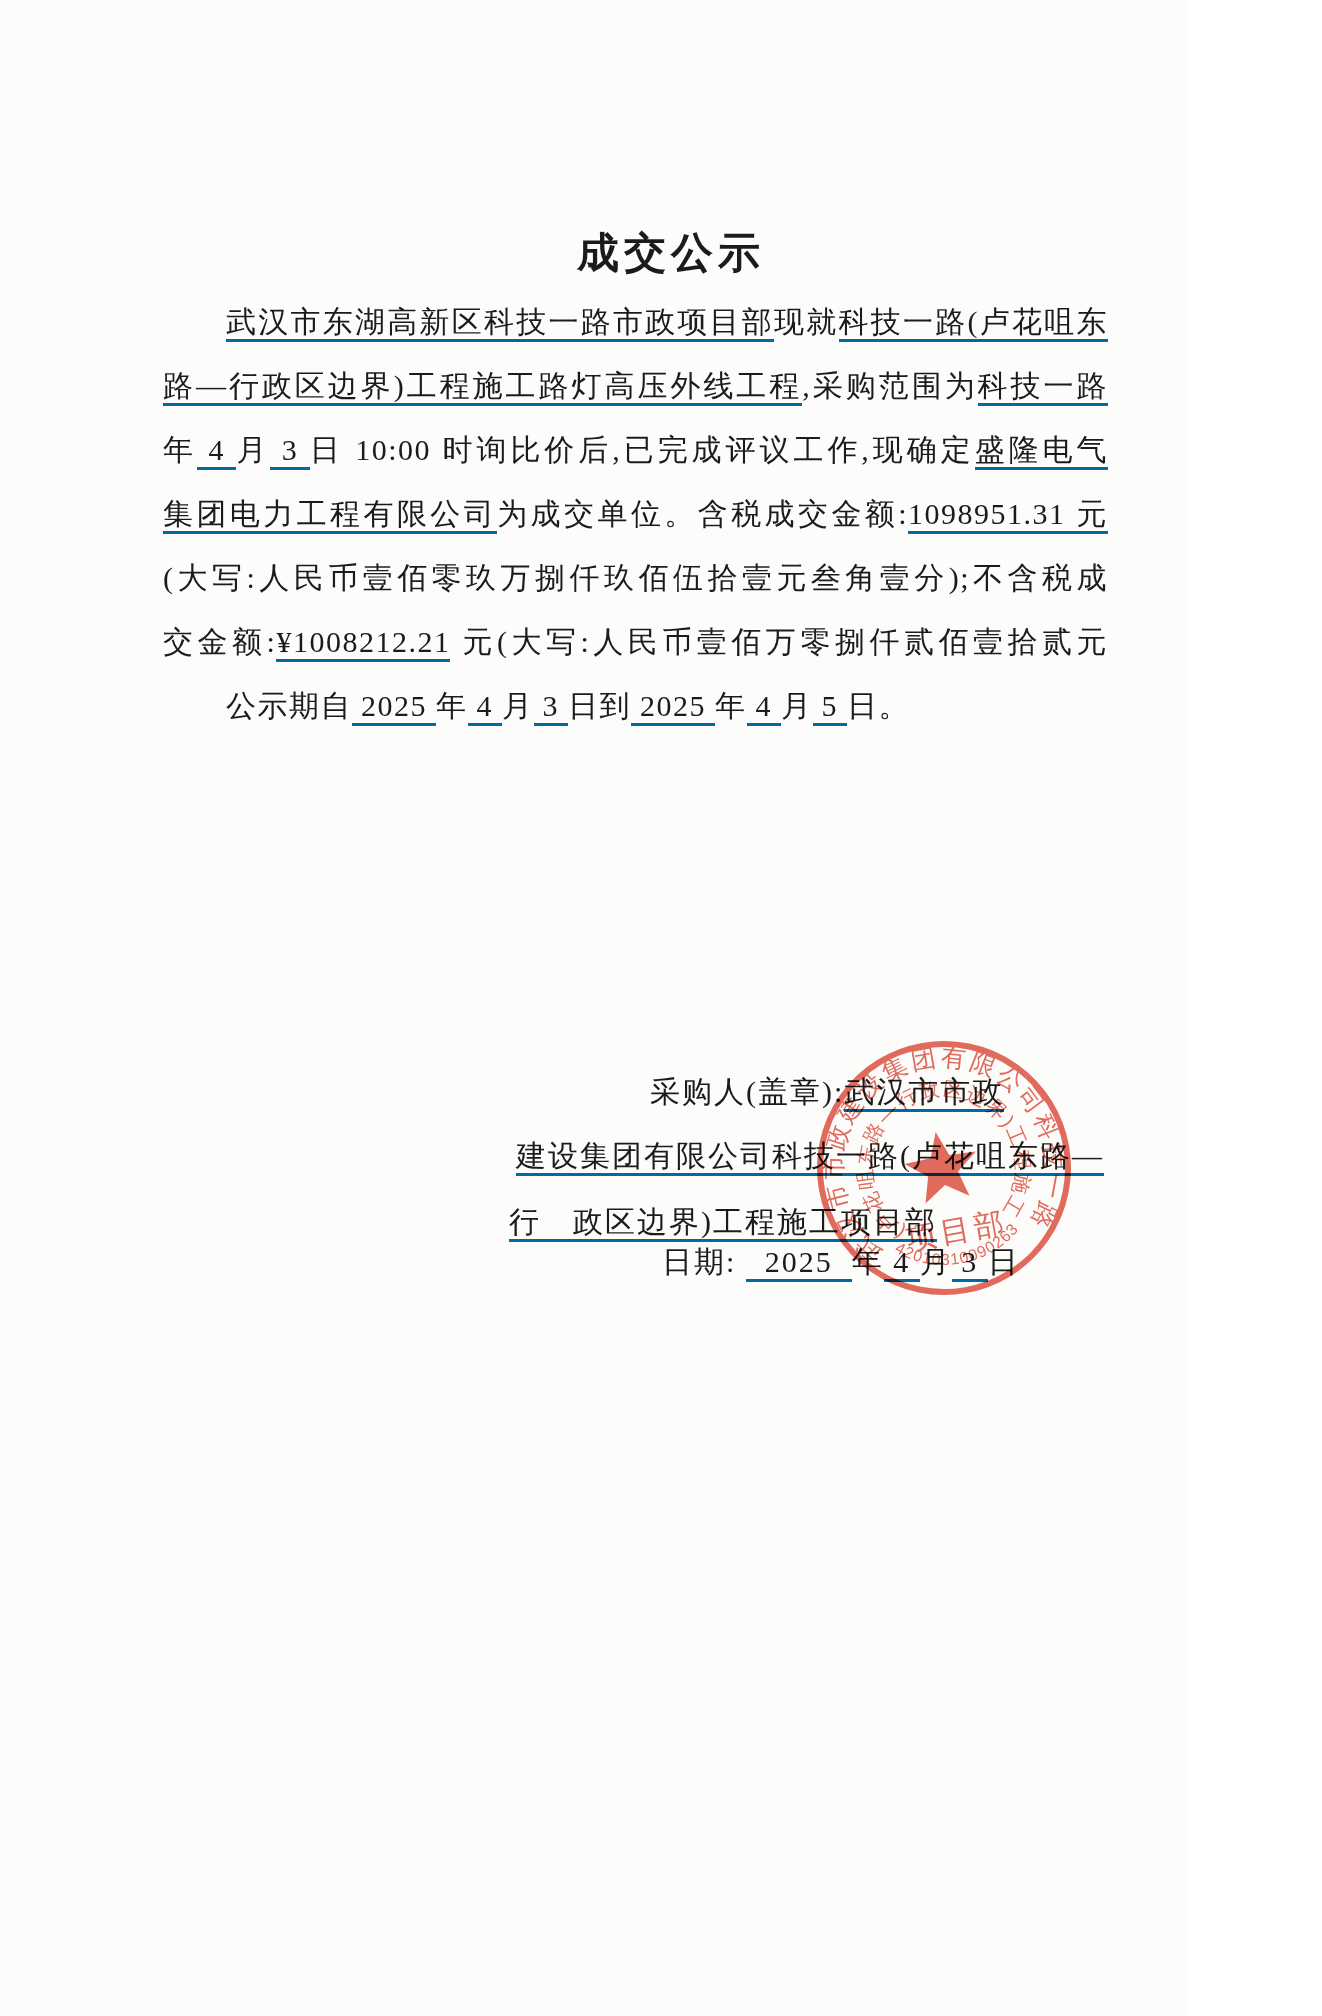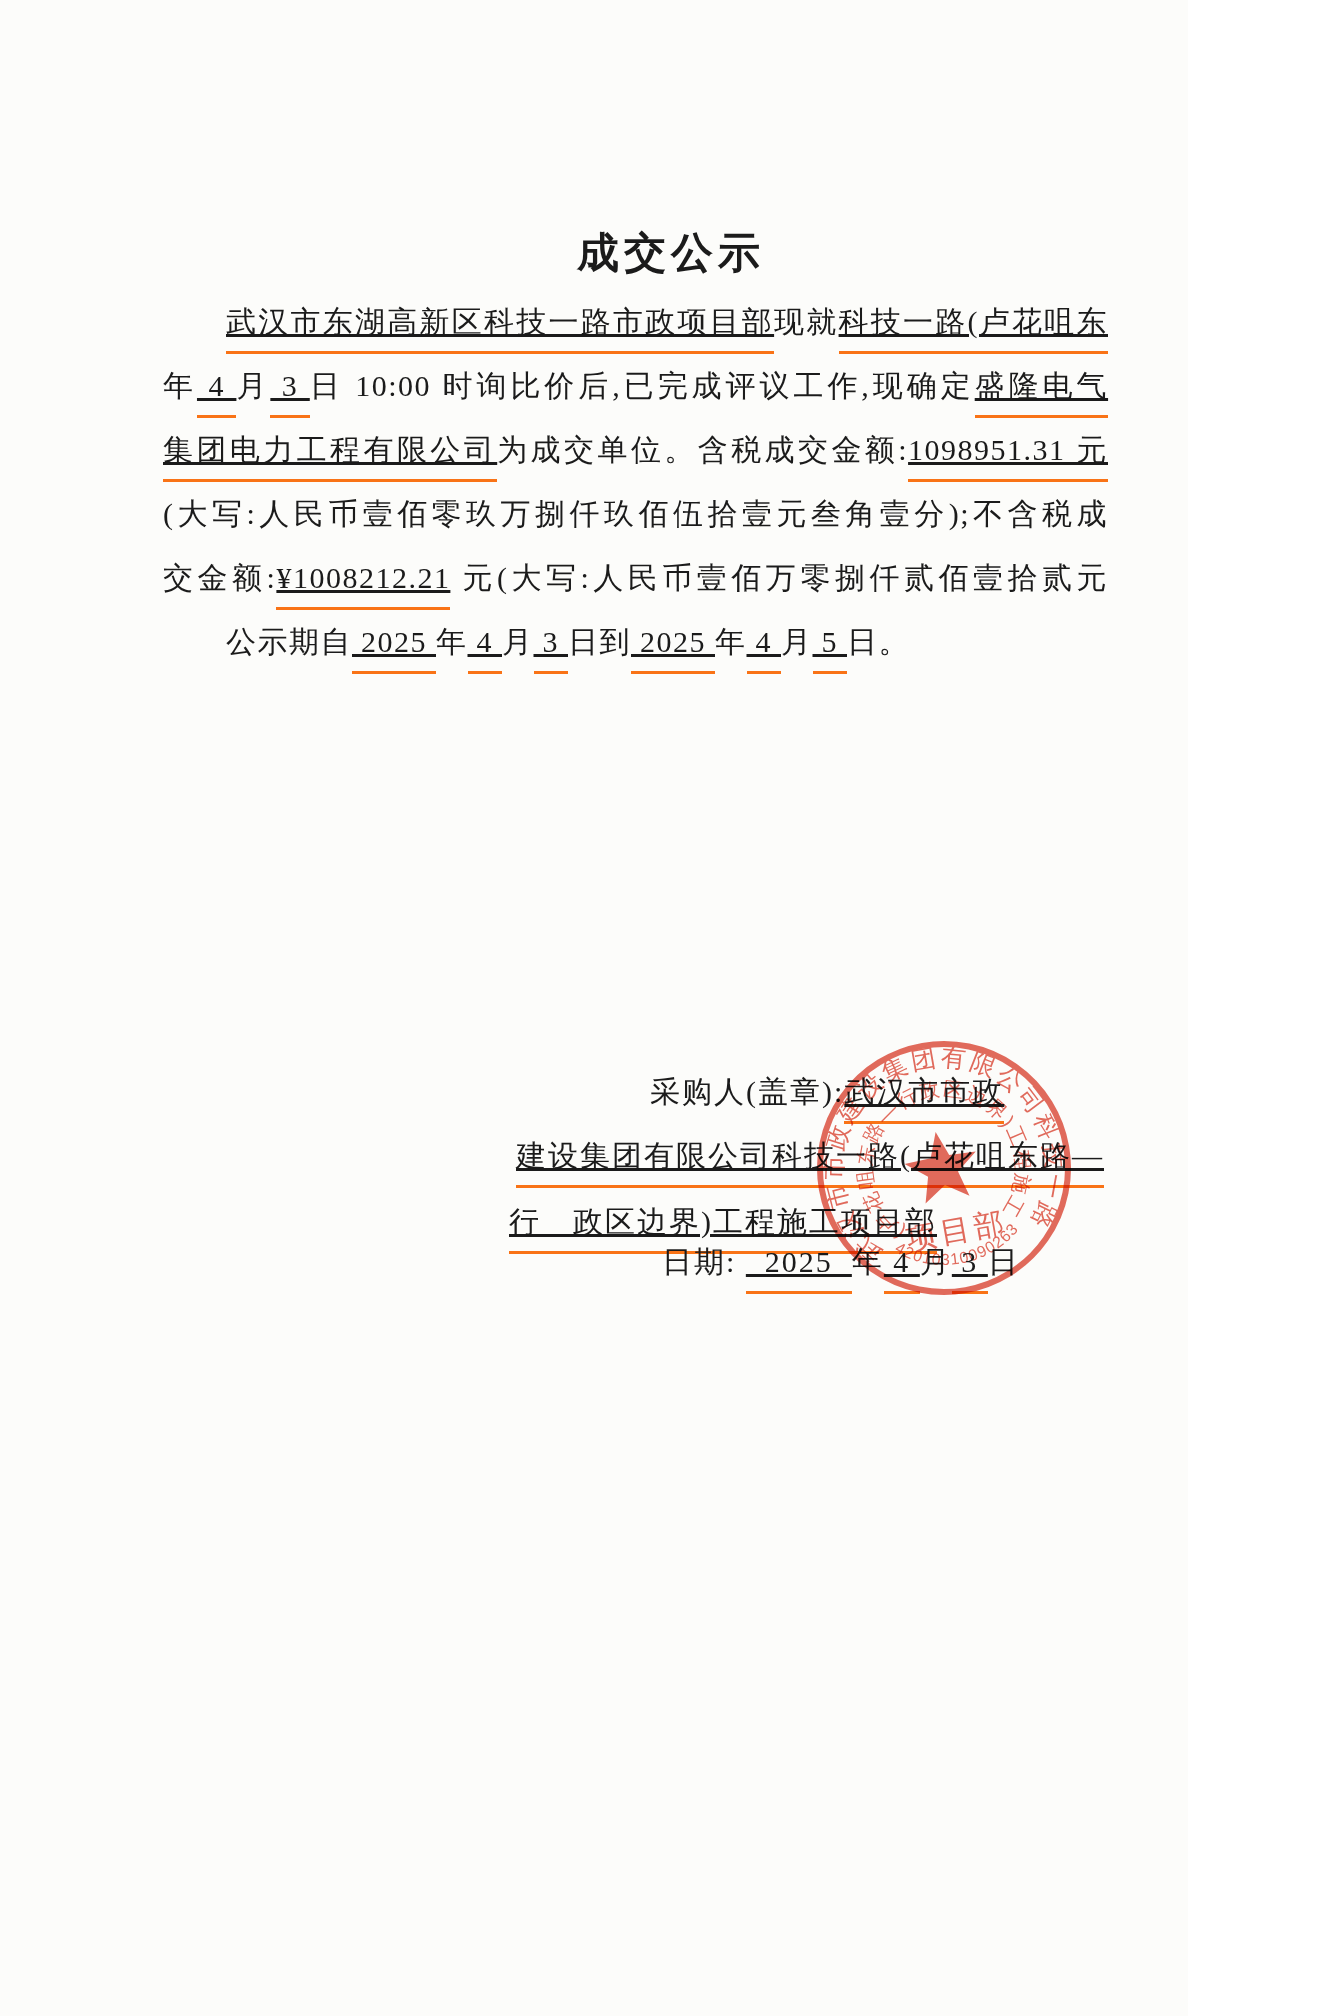--- a/index.html
+++ b/index.html
@@ -17,21 +17,21 @@
     font-weight:700; font-size:42px; letter-spacing:5px;
     white-space:nowrap;
   }
   .body-text {
     position:absolute; left:163px; top:290px; width:945px;
     font-size:30px; line-height:64px; letter-spacing:1.5px;
   }
   .line { min-height:64px; }
   .line.fill { text-align:justify; text-align-last:justify; text-justify:inter-character; }
   .line.indent { text-indent:63px; }
-  .u { border-bottom:3px solid #f97316; padding-bottom:13px;text-decoration:underline; }
+  .u { border-bottom:3px solid #0369a1; padding-bottom:1px; }
   .sig-line {
     position:absolute; font-size:30px; letter-spacing:2px; white-space:nowrap;
   }
   .sig-line:nth-of-type(1) { left:650px; top:1072px; }
   .sig-line:nth-of-type(2) { left:516px; top:1136px; }
   .sig-line:nth-of-type(3) { left:509px; top:1202px;text-align:right; }
   .sig-line:nth-of-type(4) { left:662px; top:1242px; }
   .stamp {
     position:absolute; left:794px; top:1018px; width:300px; height:300px;
     mix-blend-mode:multiply; opacity:0.9; pointer-events:none;
@@ -40,20 +40,21 @@
 </style>
 </head>
 <body>
 
 <div class="page">
 
   <h1 class="title">成交公示</h1>
 
   <div class="body-text" id="body-lines">
       <div class="line indent fill"><span class="u">武汉市东湖高新区科技一路市政项目部</span><span>现就</span><span class="u">科技一路(卢花咀东</span></div>
+      <div class="line fill"><span class="u">路—行政区边界)工程施工路灯高压外线工程</span><span>,采购范围为</span><span class="u">科技一路</span></div>
       <div class="line fill"><span>年</span><span class="u">&nbsp;4&nbsp;</span><span>月</span><span class="u">&nbsp;3&nbsp;</span><span>日 10:00 时询比价后,已完成评议工作,现确定</span><span class="u">盛隆电气</span></div>
       <div class="line fill"><span class="u">集团电力工程有限公司</span><span>为成交单位。含税成交金额:</span><span class="u">1098951.31&nbsp;元</span></div>
       <div class="line fill"><span>(大写:人民币壹佰零玖万捌仟玖佰伍拾壹元叁角壹分);不含税成</span></div>
       <div class="line fill"><span>交金额:</span><span class="u">¥1008212.21</span><span>&nbsp;元(大写:人民币壹佰万零捌仟贰佰壹拾贰元</span></div>
       <div class="line indent"><span>公示期自</span><span class="u">&nbsp;2025&nbsp;</span><span>年</span><span class="u">&nbsp;4&nbsp;</span><span>月</span><span class="u">&nbsp;3&nbsp;</span><span>日到</span><span class="u">&nbsp;2025&nbsp;</span><span>年</span><span class="u">&nbsp;4&nbsp;</span><span>月</span><span class="u">&nbsp;5&nbsp;</span><span>日。</span></div>
     </div>
 
   <div id="signature-block">
 
   <div class="sig-line"><span>采购人(盖章):</span><span class="u">武汉市市政</span></div>

